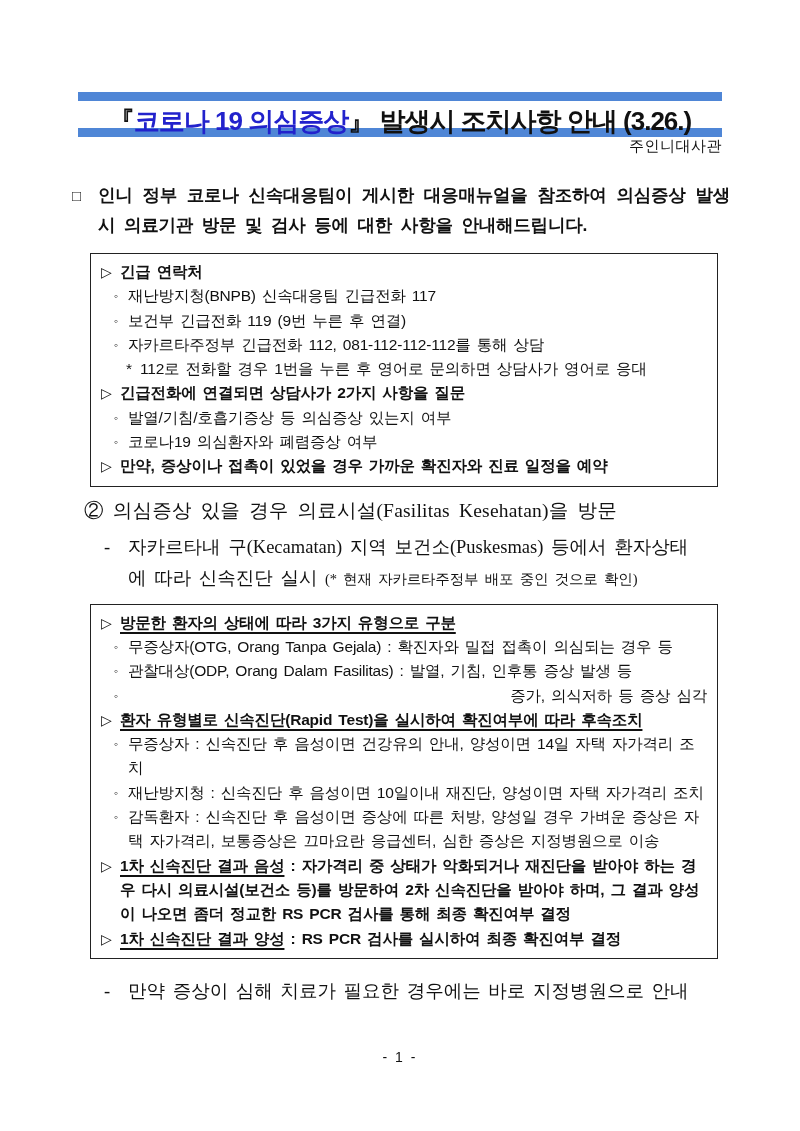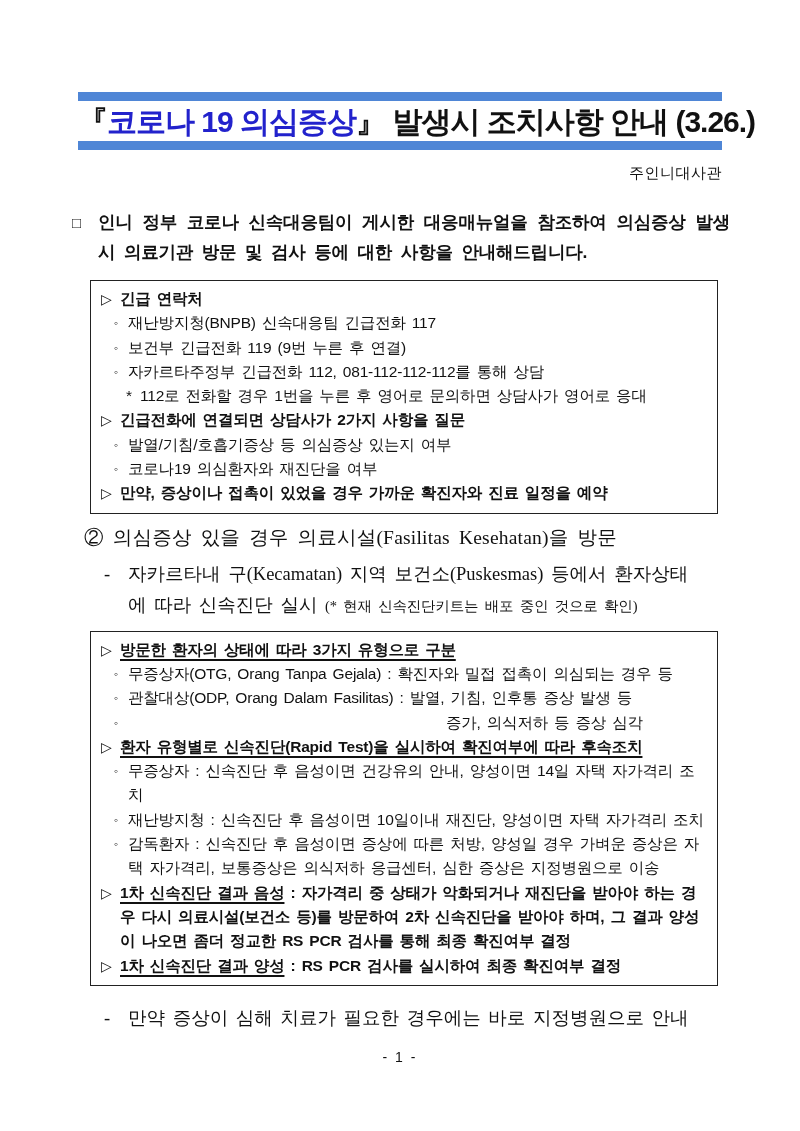--- a/index.html
+++ b/index.html
@@ -13,28 +13,28 @@
   .page{
     position:relative;
     width:800px;height:1131px;
     background:#ffffff;color:var(--text);
     font-family:"Liberation Sans","DejaVu Sans",sans-serif;
     padding-top:92px;overflow:hidden;
   }
   
   .accent-bar{margin-left:78px;width:644px;height:9px;background:var(--accent-bar);}
   .doc-title{
-    margin-left:78px;width:644px;height:40px;line-height:41px;
-    text-align:center;font-weight:bold;font-size:30px;letter-spacing:-1px;
+    margin-left:78px;width:644px;height:27px;line-height:41px;
+    text-align:center;font-weight:bold;font-size:26px;letter-spacing:-1px;
     white-space:nowrap;
   }
   .doc-title .hl{color:var(--title-highlight);}
   .issuer{
     margin-left:78px;width:644px;text-align:right;
-    font-size:15px;margin-top:14px;letter-spacing:0.5px;
+    font-size:15px;margin-top:0;letter-spacing:0.5px;
   }
   
   .intro{
     display:flex;margin:24px 72px 0 72px;width:658px;
     font-weight:bold;font-size:17.5px;line-height:30px;letter-spacing:-0.2px;
   }
   .intro .sq{flex:0 0 26px;font-size:15px;font-weight:normal;padding-top:1px;}
   .intro .txt{flex:1;text-align:justify;word-spacing:4px;}
   
   .serif{font-family:"Liberation Serif","DejaVu Serif",serif;}
@@ -60,21 +60,21 @@
   .line{display:flex;}
   .line .mk{flex:0 0 auto;}
   .line .tx{flex:1;min-width:0;}
   .arrow{font-weight:bold;}
   .arrow .mk{width:19px;font-size:14px;}
   .circle{padding-left:13px;}
   .circle .mk{width:14px;font-size:12px;}
   .note-line{padding-left:25px;}
   .note-line .mk{width:14px;}
   .u{text-decoration:underline;text-decoration-thickness:1.5px;text-underline-offset:4px;}
-  .cont{padding-left:318px;}
+  .cont{padding-left:318px;text-align:right;}
   
   .closing{
     display:flex;margin:17px 0 0 104px;width:610px;
     font-size:18.5px;line-height:30px;word-spacing:3px;
   }
   .closing .dash{flex:0 0 24px;}
   .page-number{
     position:absolute;left:0;top:1049px;width:800px;
     text-align:center;font-size:14px;letter-spacing:2px;
   }
@@ -121,36 +121,36 @@
     <div class="line arrow">
       <span class="mk">▷</span>
       <span class="tx">긴급전화에 연결되면 상담사가 2가지 사항을 질문</span>
     </div>
     <div class="line circle">
       <span class="mk">◦</span>
       <span class="tx">발열/기침/호흡기증상 등 의심증상 있는지 여부</span>
     </div>
     <div class="line circle">
       <span class="mk">◦</span>
-      <span class="tx">코로나19 의심환자와 재진단을 여부</span>
+      <span class="tx">코로나19 의심환자와 폐렴증상 여부</span>
     </div>
     <div class="line arrow">
       <span class="mk">▷</span>
       <span class="tx">만약, 증상이나 접촉이 있었을 경우 가까운 확진자와 진료 일정을 예약</span>
     </div>
   </div>
 
   <div class="section-heading serif" style="">
     <span>②</span>
     <span>의심증상 있을 경우 의료시설(Fasilitas Kesehatan)을 방문</span>
   </div>
 
   <div class="sub-item serif">
     <span class="dash">-</span>
-    <span><span>자카르타내 구(Kecamatan) 지역 보건소(Puskesmas) 등에서 환자상태에 따라 신속진단 실시 </span><span class="note">(* 현재 신속진단키트는 배포 중인 것으로 확인)</span></span>
+    <span><span>자카르타내 구(Kecamatan) 지역 보건소(Puskesmas) 등에서 환자상태에 따라 신속진단 실시 </span><span class="note">(* 현재 자카르타주정부 배포 중인 것으로 확인)</span></span>
   </div>
 
   <div class="info-box box2">
     <div class="line arrow">
       <span class="mk">▷</span>
       <span class="tx u">방문한 환자의 상태에 따라 3가지 유형으로 구분</span>
     </div>
     <div class="line circle">
       <span class="mk">◦</span>
       <span class="tx">무증상자(OTG, Orang Tanpa Gejala) : 확진자와 밀접 접촉이 의심되는 경우 등</span>
@@ -172,21 +172,21 @@
     <div class="line circle">
       <span class="mk">◦</span>
       <span class="tx">무증상자 : 신속진단 후 음성이면 건강유의 안내, 양성이면 14일 자택 자가격리 조치</span>
     </div>
     <div class="line circle">
       <span class="mk">◦</span>
       <span class="tx">재난방지청 : 신속진단 후 음성이면 10일이내 재진단, 양성이면 자택 자가격리 조치</span>
     </div>
     <div class="line circle">
       <span class="mk">◦</span>
-      <span class="tx">감독환자 : 신속진단 후 음성이면 증상에 따른 처방, 양성일 경우 가벼운 증상은 자택 자가격리, 보통증상은 의식저하 응급센터, 심한 증상은 지정병원으로 이송</span>
+      <span class="tx">감독환자 : 신속진단 후 음성이면 증상에 따른 처방, 양성일 경우 가벼운 증상은 자택 자가격리, 보통증상은 끄마요란 응급센터, 심한 증상은 지정병원으로 이송</span>
     </div>
     <div class="line arrow">
       <span class="mk">▷</span>
       <span class="tx"><span class="u">1차 신속진단 결과 음성</span><span> : 자가격리 중 상태가 악화되거나 재진단을 받아야 하는 경우 다시 의료시설(보건소 등)를 방문하여 2차 신속진단을 받아야 하며, 그 결과 양성이 나오면 좀더 정교한 RS PCR 검사를 통해 최종 확진여부 결정</span></span>
     </div>
     <div class="line arrow">
       <span class="mk">▷</span>
       <span class="tx"><span class="u">1차 신속진단 결과 양성</span><span> : RS PCR 검사를 실시하여 최종 확진여부 결정</span></span>
     </div>
   </div>

